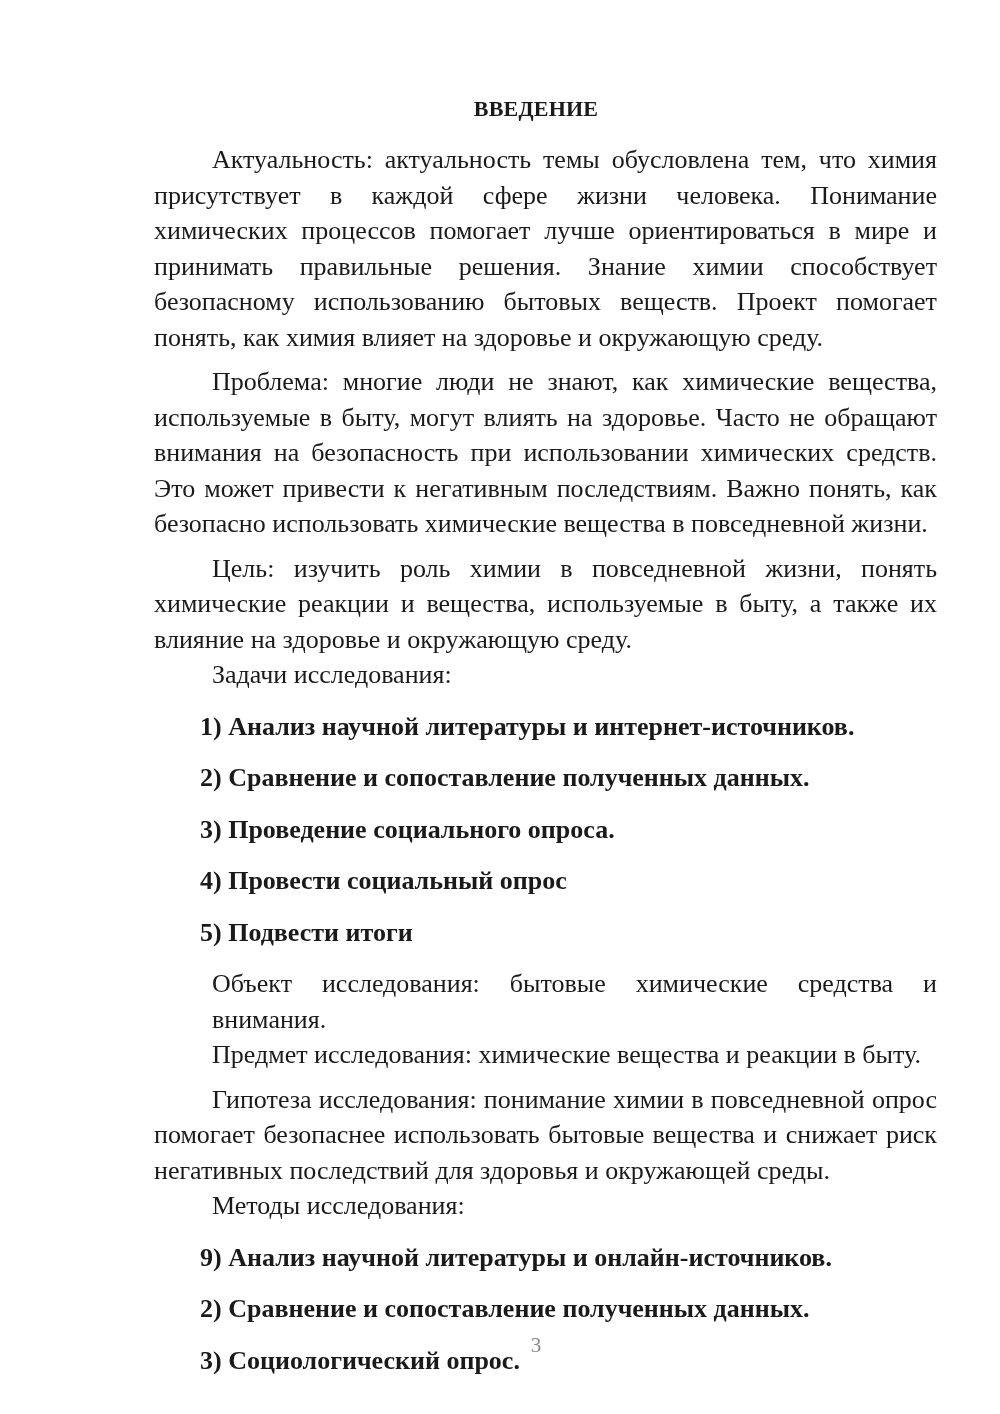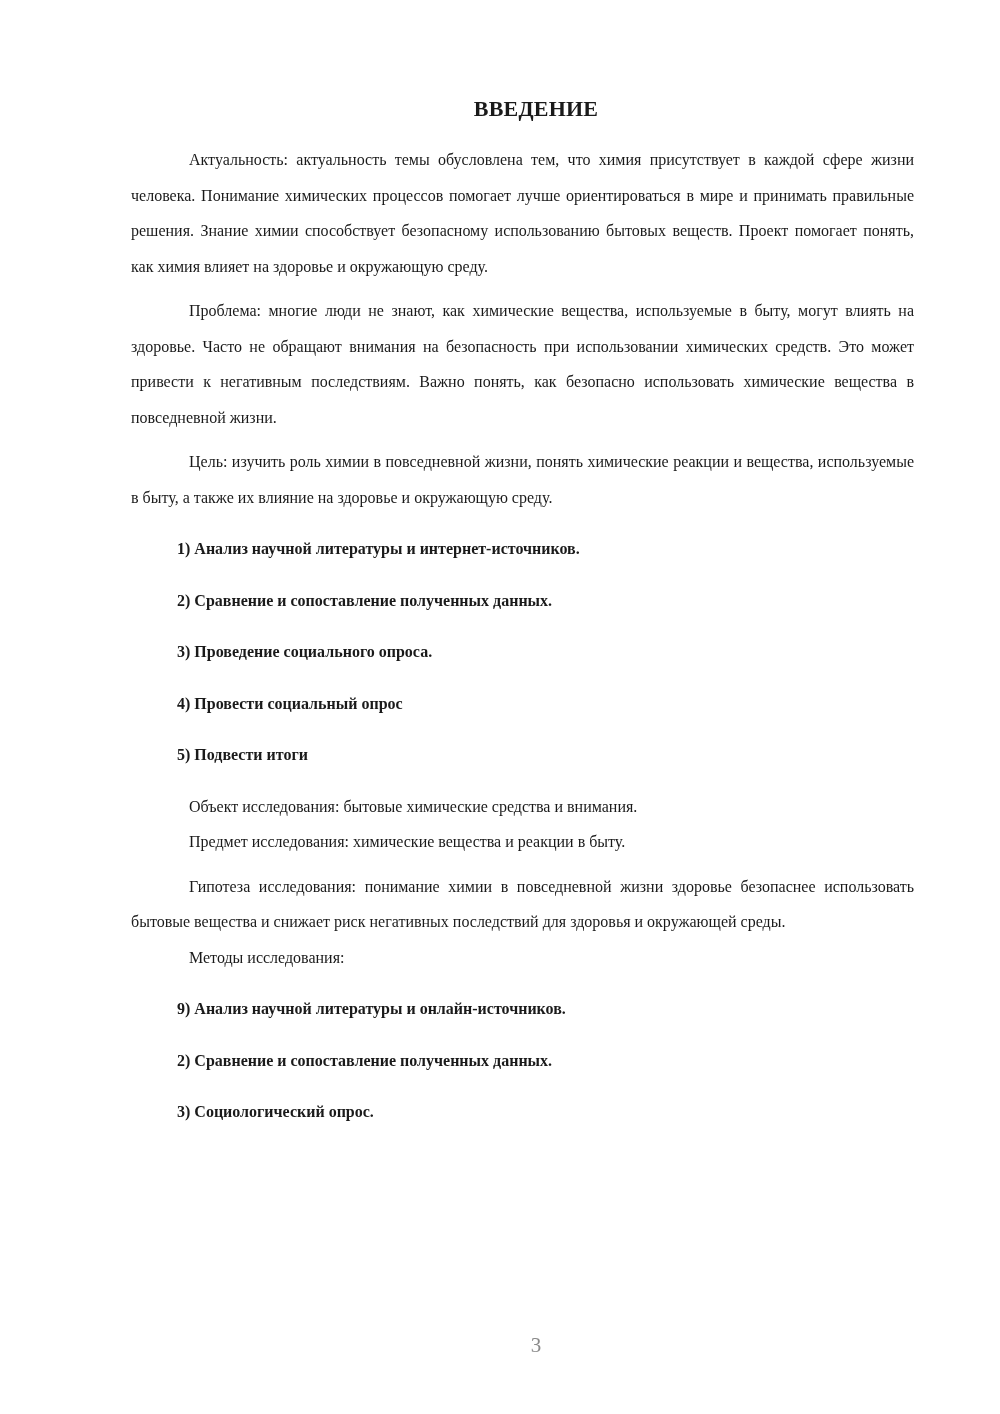--- a/index.html
+++ b/index.html
@@ -7,22 +7,22 @@
       width: 1000px; height: 1414px; position: relative; overflow: hidden;
       font-family: "Liberation Serif", "DejaVu Serif", serif;
       color: #1a1a1a;
     }
     .page { position: absolute; left: 0; top: 0; width: 908px; height: 1414px; }
     .title {
       position: absolute; top: 96px; left: 0; width: 1072px;
       text-align: center; font-weight: bold; font-size: 22px; letter-spacing: 0.2px;
     }
     .body-text {
-      position: absolute; left: 131px; width: 783px;
-      font-size: 16px; line-height: 35.5px;
+      position: absolute; left: 154px; width: 783px;
+      font-size: 26px; line-height: 35.5px;
       text-align: justify; text-align-last: left;
     }
     .para { text-indent: 58px; margin: 0; }
     .para-gap { margin-top: 9px; }
     .list-item { margin: 16px; padding-left: 30px; font-weight: bold; }
     .indent-line { margin: 0; padding-left: 58px; }
     .page-number {
       position: absolute; top: 1333px; left: 0; width: 1072px;
       text-align: center; font-size: 21px; color: #8a8a8a;
     }
@@ -30,30 +30,31 @@
 </head>
 <body>
 
 <div class="page">
   <div class="title">ВВЕДЕНИЕ</div>
 
   <div class="body-text" style="top:142px;">
     <p class="para">Актуальность: актуальность темы обусловлена тем, что химия присутствует в каждой сфере жизни человека. Понимание химических процессов помогает лучше ориентироваться в мире и принимать правильные решения. Знание химии способствует безопасному использованию бытовых веществ. Проект помогает понять, как химия влияет на здоровье и окружающую среду.</p>
     <p class="para para-gap">Проблема: многие люди не знают, как химические вещества, используемые в быту, могут влиять на здоровье. Часто не обращают внимания на безопасность при использовании химических средств. Это может привести к негативным последствиям. Важно понять, как безопасно использовать химические вещества в повседневной жизни.</p>
     <p class="para para-gap">Цель: изучить роль химии в повседневной жизни, понять химические реакции и вещества, используемые в быту, а также их влияние на здоровье и окружающую среду.</p>
+    <p class="indent-line para-gap">Задачи исследования:</p>
     <div>
       <p class="list-item para-gap">1) Анализ научной литературы и интернет-источников.</p>
       <p class="list-item para-gap">2) Сравнение и сопоставление полученных данных.</p>
       <p class="list-item para-gap">3) Проведение социального опроса.</p>
       <p class="list-item para-gap">4) Провести социальный опрос</p>
       <p class="list-item para-gap">5) Подвести итоги</p>
     </div>
     <p class="indent-line para-gap">Объект исследования: бытовые химические средства и внимания.</p>
     <p class="indent-line para-gap">Предмет исследования: химические вещества и реакции в быту.</p>
-    <p class="para para-gap">Гипотеза исследования: понимание химии в повседневной жизни здоровье безопаснее использовать бытовые вещества и снижает риск негативных последствий для здоровья и окружающей среды.</p>
+    <p class="para para-gap">Гипотеза исследования: понимание химии в повседневной опрос помогает безопаснее использовать бытовые вещества и снижает риск негативных последствий для здоровья и окружающей среды.</p>
     <p class="indent-line para-gap">Методы исследования:</p>
     <div>
       <p class="list-item para-gap">9) Анализ научной литературы и онлайн-источников.</p>
       <p class="list-item para-gap">2) Сравнение и сопоставление полученных данных.</p>
       <p class="list-item para-gap">3) Социологический опрос.</p>
     </div>
   </div>
 
   <div class="page-number">3</div>
 </div>

